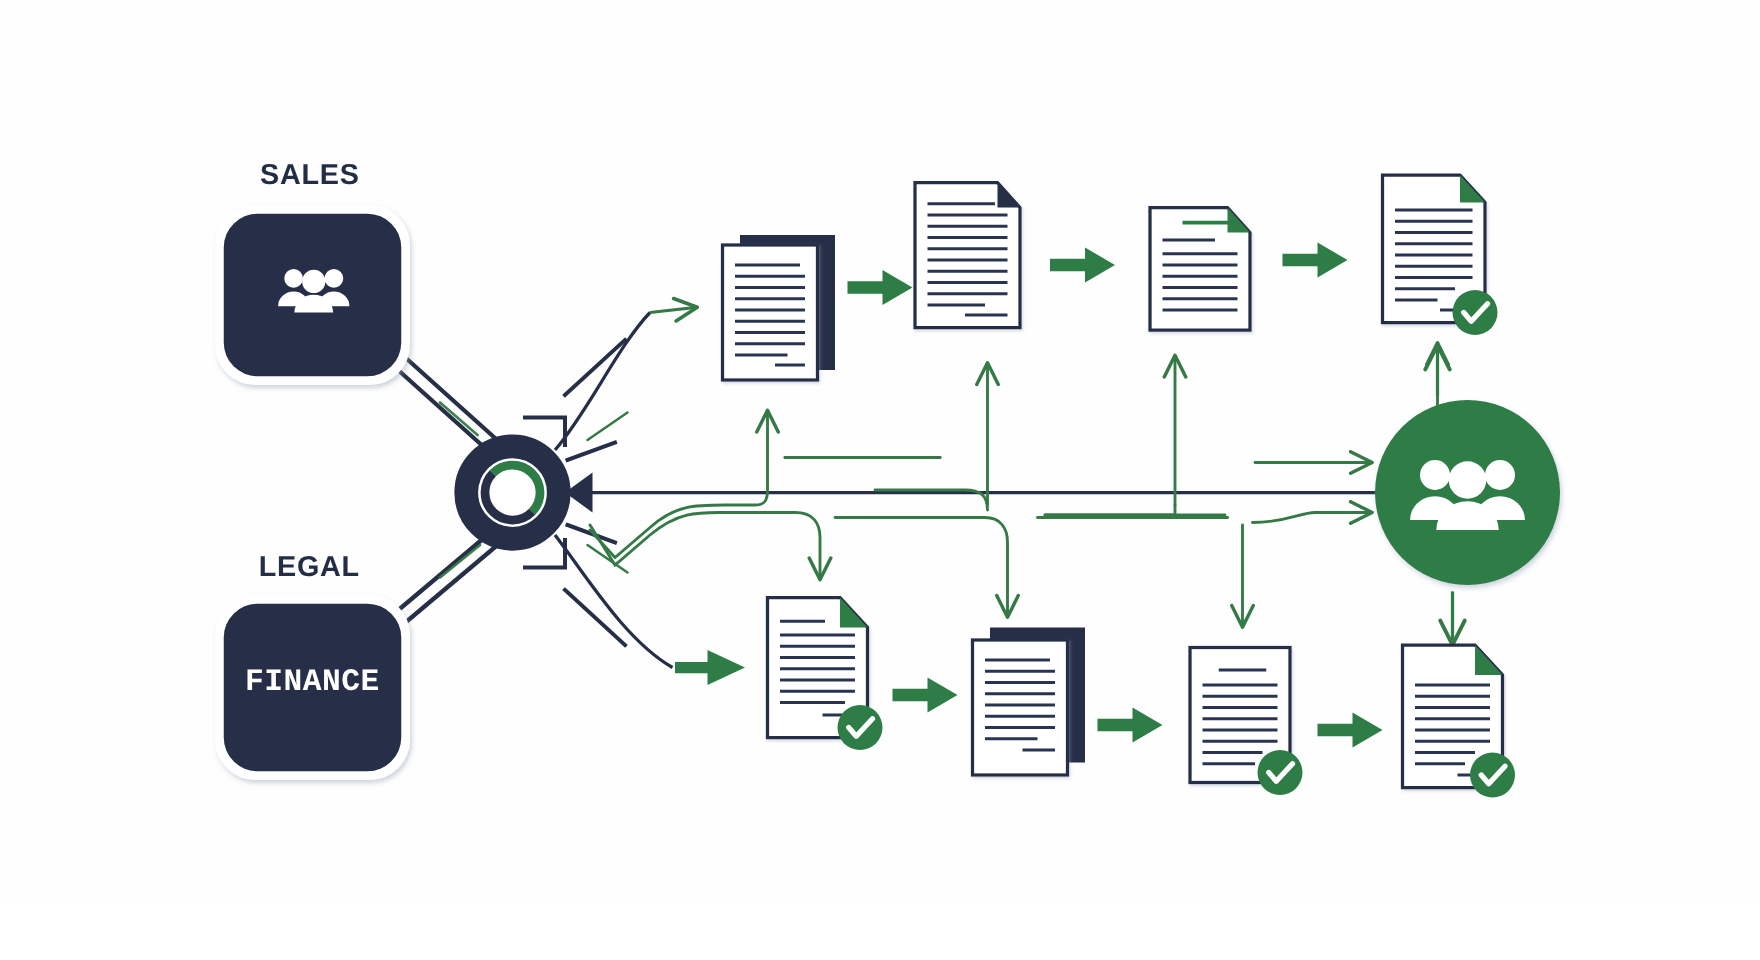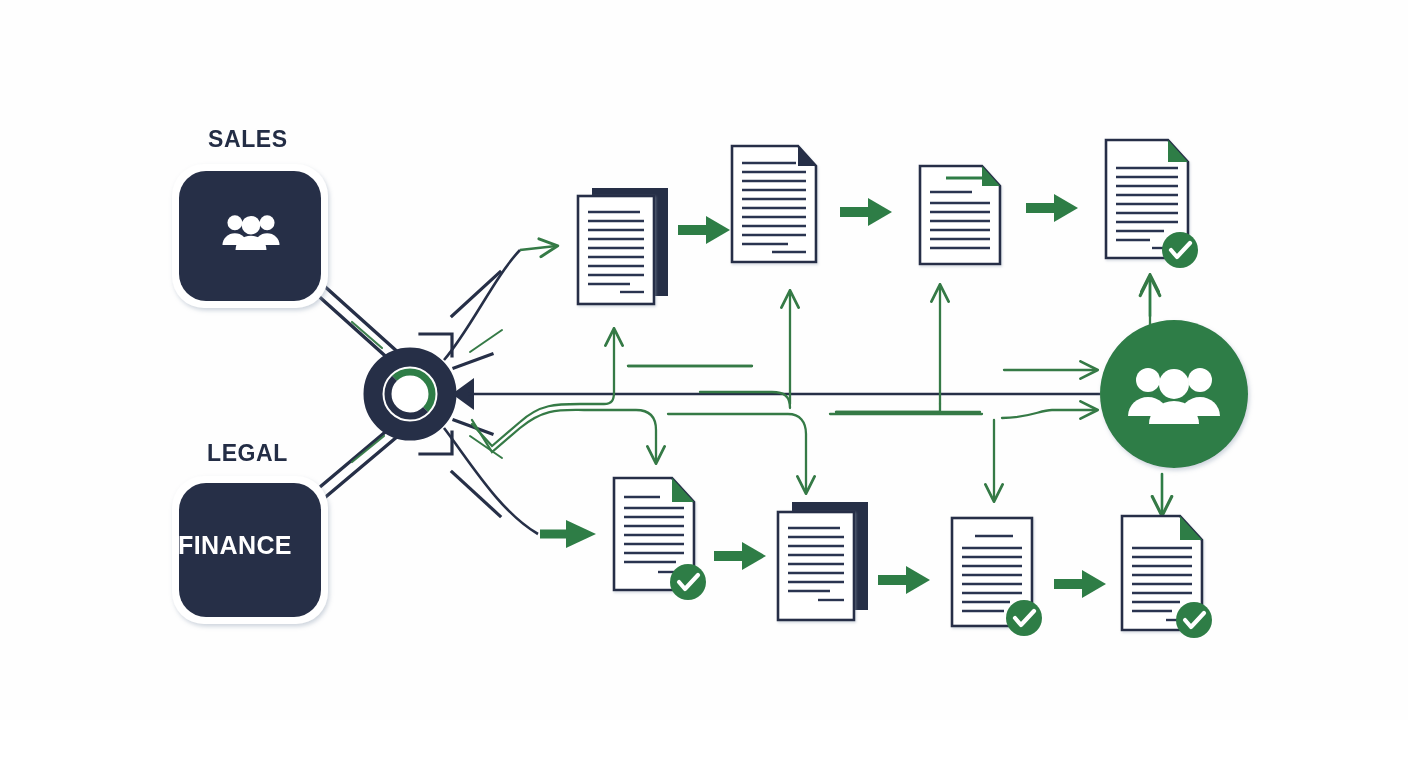--- a/index.html
+++ b/index.html
@@ -34,26 +34,26 @@
     color: #232d45;
     font-family: "Liberation Sans", sans-serif;
     white-space: nowrap;
   }
   #label-sales { left: 208px; top: 126px; }
   #label-legal { left: 207px; top: 440px; }
   .dept-inner-label {
     position: absolute;
     left: 178px;
     width: 144px;
-    text-align: left;
+    text-align: center;
     font-weight: bold;
     font-size: 25px;
     letter-spacing: 0.4px;
     color: #ffffff;
-    font-family: Liberation Sans, sans-serif;
+    font-family: Liberation Mono, monospace;
   }
   #label-finance { top: 531px; }
 </style>
 </head>
 <body>
 
 <div id="stage">
 
   <svg id="canvas" viewBox="0 0 1408 768" xmlns="http://www.w3.org/2000/svg">
 

